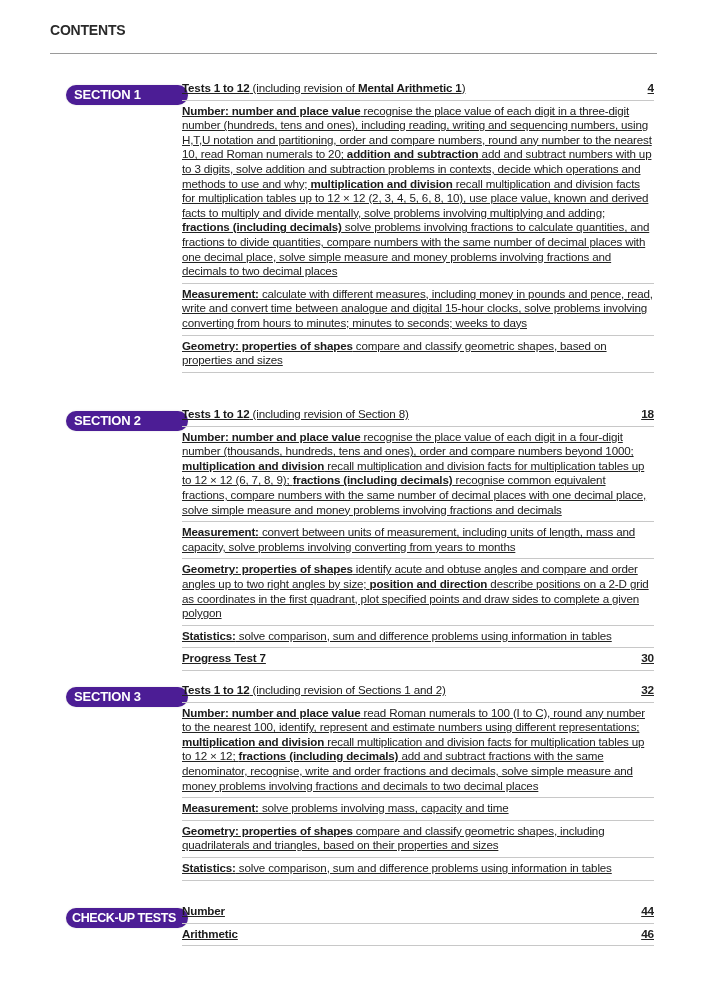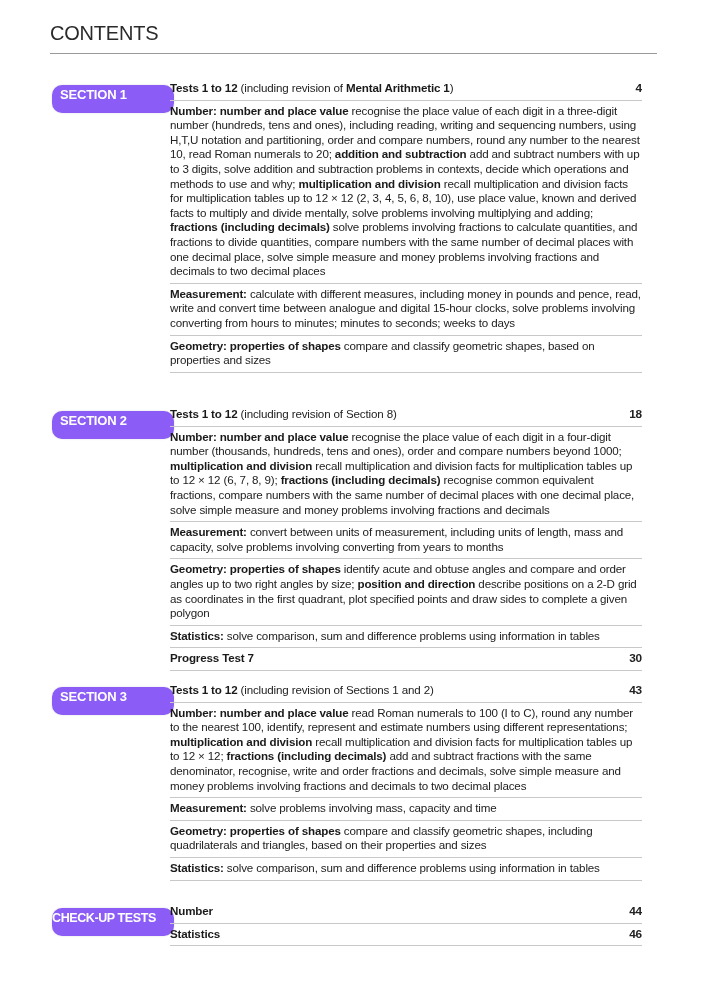--- a/index.html
+++ b/index.html
@@ -3,42 +3,42 @@
 <meta charset="utf-8">
 <style>
   html, body { margin: 0; padding: 0; background: #ffffff; }
   body {
     width: 707px; height: 1000px; position: relative; overflow: hidden;
     font-family: "Liberation Sans", "DejaVu Sans", sans-serif;
     color: #222222;
   }
   .title {
     position: absolute; left: 50px; top: 22px;
-    font-size: 20px; font-weight: normal; letter-spacing: -0.2px; color: #2a2a2a;
+    font-size: 14px; font-weight: bold; letter-spacing: -0.2px; color: #2a2a2a;
     font-family: "Liberation Sans", sans-serif;
   }
   .title-rule {
     position: absolute; left: 50px; top: 53px; width: 607px; height: 0;
     border-top: 1.5px solid #9a9a9a;
   }
   .section {
     position: absolute; left: 50px; width: 607px;
   }
   .badge {
-    position: absolute; left: 2px; top: 0;
-    width: 122px; height: 28px; border-radius: 10px;
-    background: #8b5cf6; color: #ffffff;
+    position: absolute; left: 16px; top: 0;
+    width: 122px; height: 20px; border-radius: 10px;
+    background: #4c1d95; color: #ffffff;
     font-size: 13px; font-weight: bold; line-height: 20px;
     padding-left: 8px; box-sizing: border-box;
     letter-spacing: -0.2px; white-space: nowrap;
     box-shadow: 0 0 2px rgba(0,0,0,0.15);
   }
-  .badge.wide { padding-left: 0; font-size: 12.5px; letter-spacing: -0.4px; }
+  .badge.wide { padding-left: 6px; font-size: 12.5px; letter-spacing: -0.4px; }
   .col {
-    position: absolute; left: 120px; width: 472px;
+    position: absolute; left: 132px; width: 472px; text-decoration: underline;
   }
   .row {
     position: relative;
     border-bottom: 1px solid #c8c8c8;
     font-size: 11.6px; line-height: 14.6px;
     padding: 3px 0 4px 0;
     letter-spacing: -0.15px;
   }
   .row.head { display: flex; justify-content: space-between; align-items: baseline; }
   .row .page { font-weight: bold; font-size: 11.8px; }
@@ -93,21 +93,21 @@
       <span class="page">30</span>
     </div>
   </div>
 </div>
 
 <div class="section" style="top:687px;">
   <div class="badge">SECTION 3</div>
   <div class="col" style="top:-7px;">
     <div class="row head">
       <span><b>Tests 1 to 12</b><span> (including revision of Sections 1 and 2)</span></span>
-      <span class="page">43</span>
+      <span class="page">32</span>
     </div>
     <div class="row">
       <b>Number: number and place value</b><span> read Roman numerals to 100 (I to C), round any number to the nearest 100, identify, represent and estimate numbers using different representations; </span><b>multiplication and division</b><span> recall multiplication and division facts for multiplication tables up to 12 × 12; </span><b>fractions (including decimals)</b><span> add and subtract fractions with the same denominator, recognise, write and order fractions and decimals, solve simple measure and money problems involving fractions and decimals to two decimal places</span>
     </div>
     <div class="row">
       <b>Measurement:</b><span> solve problems involving mass, capacity and time</span>
     </div>
     <div class="row">
       <b>Geometry: properties of shapes</b><span> compare and classify geometric shapes, including quadrilaterals and triangles, based on their properties and sizes</span>
     </div>
@@ -118,17 +118,17 @@
 </div>
 
 <div class="section" style="top:908px;">
   <div class="badge wide">CHECK-UP TESTS</div>
   <div class="col" style="top:-7px;">
     <div class="row head">
       <b>Number</b>
       <span class="page">44</span>
     </div>
     <div class="row head">
-      <b>Statistics</b>
+      <b>Arithmetic</b>
       <span class="page">46</span>
     </div>
   </div>
 </div>
 
 </body></html>

